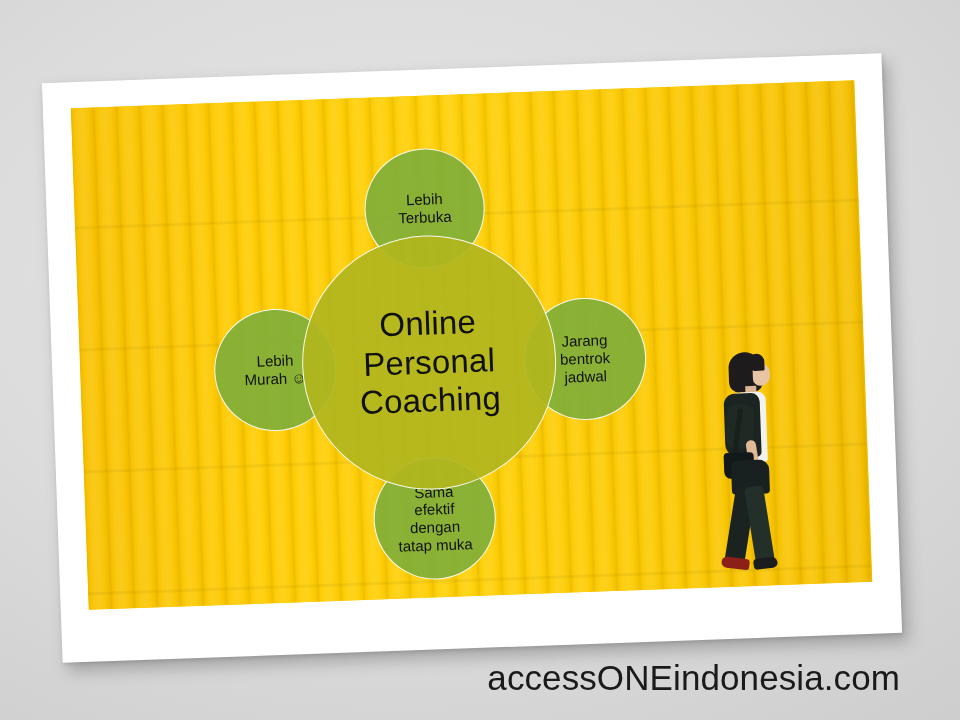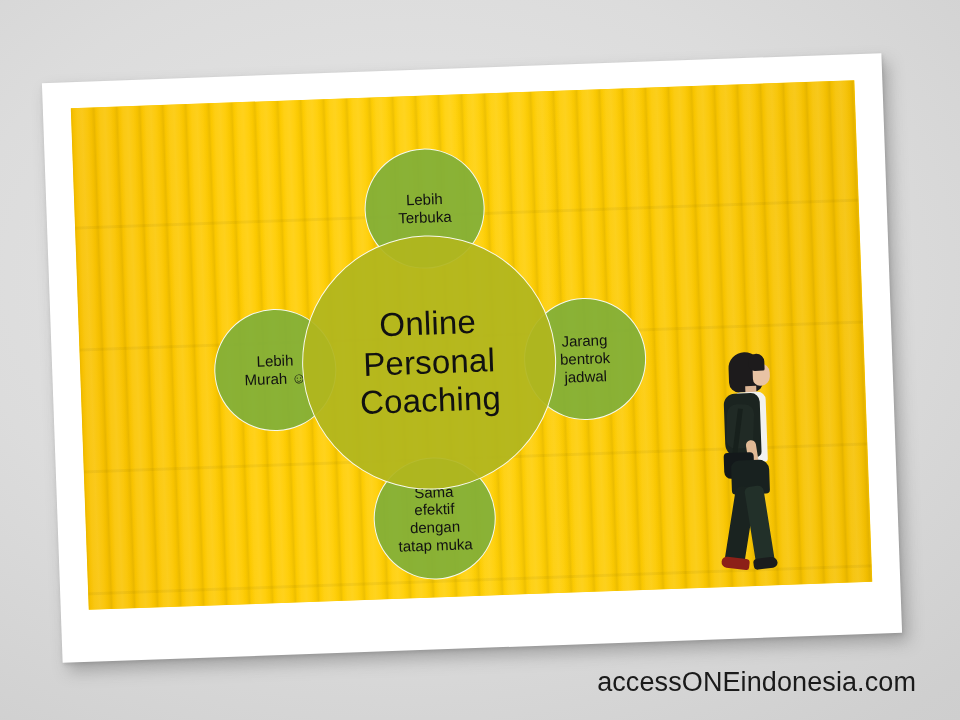--- a/index.html
+++ b/index.html
@@ -145,23 +145,23 @@
   #b-right  { left:444px; top:208px; width:122px; height:122px; }
   #b-bottom { left:288px; top:362px; width:122px; height:122px; }
   #b-left   { left:134px; top:208px; width:122px; height:122px; }
   #b-center { left:222px; top:140px; width:254px; height:254px; }
 
   .bubble span { display:block; padding: 0 6px; }
 
   
   #footer {
     position: absolute;
-    right: 44px;
+    right: 60px;
     bottom: 22px;
-    font-size: 27px;
+    font-size: 35px;
     color: #1a1a1a;
     letter-spacing: 0.1px;
     white-space: nowrap;
   }
 </style>
 </head>
 <body>
 
 <div id="slide">
 

